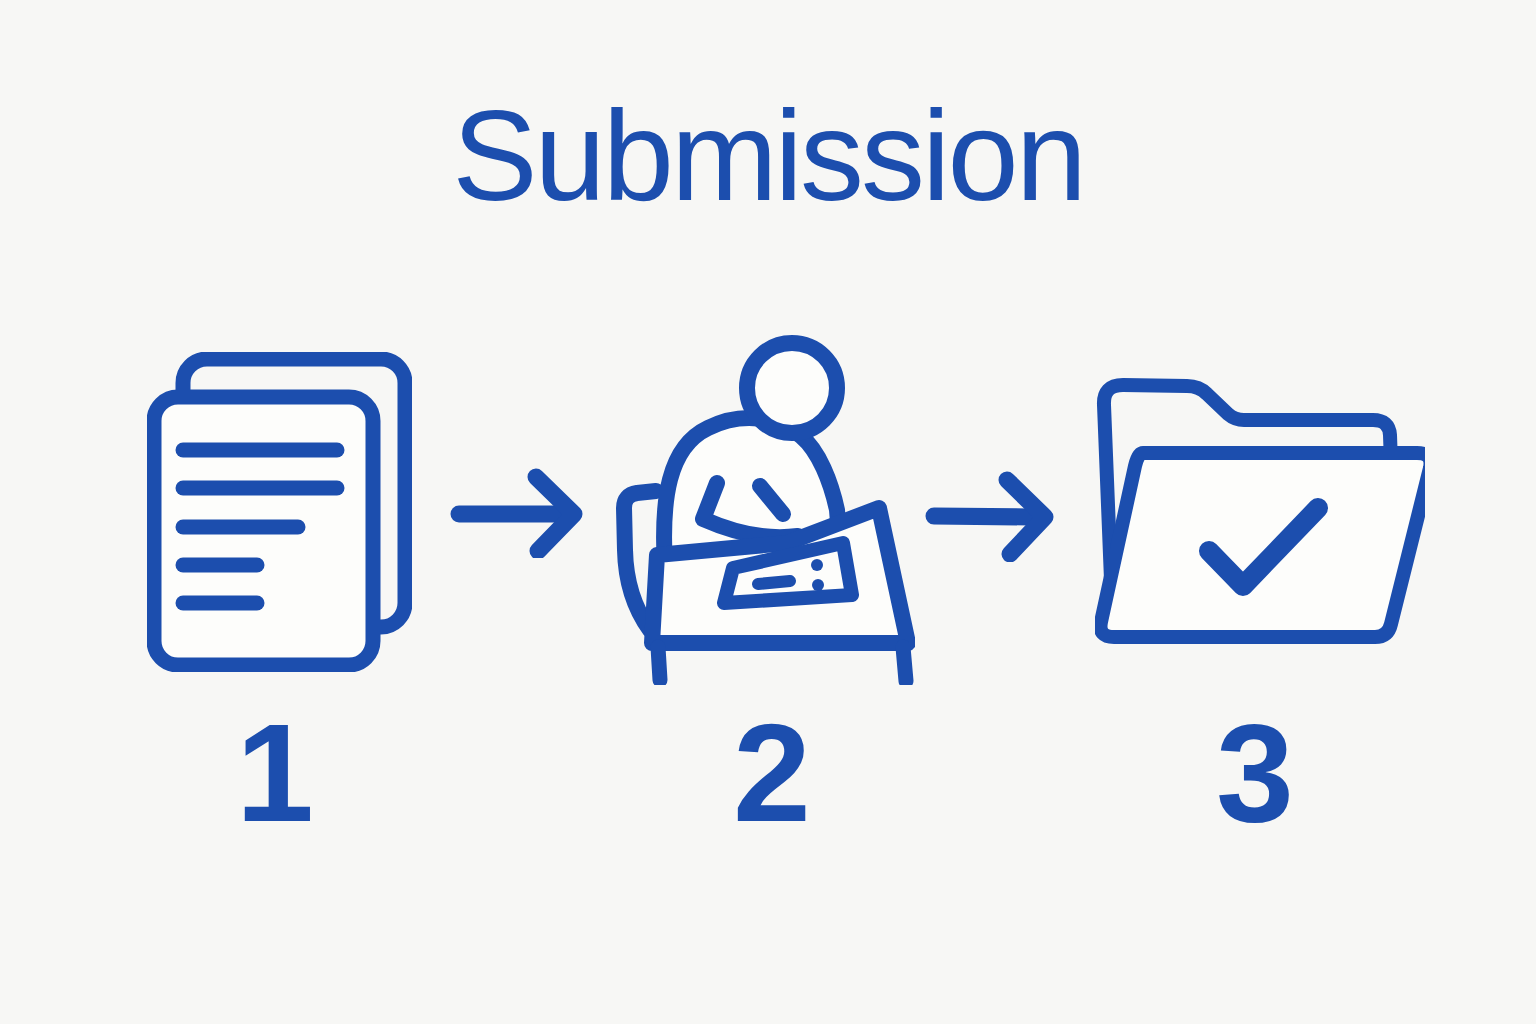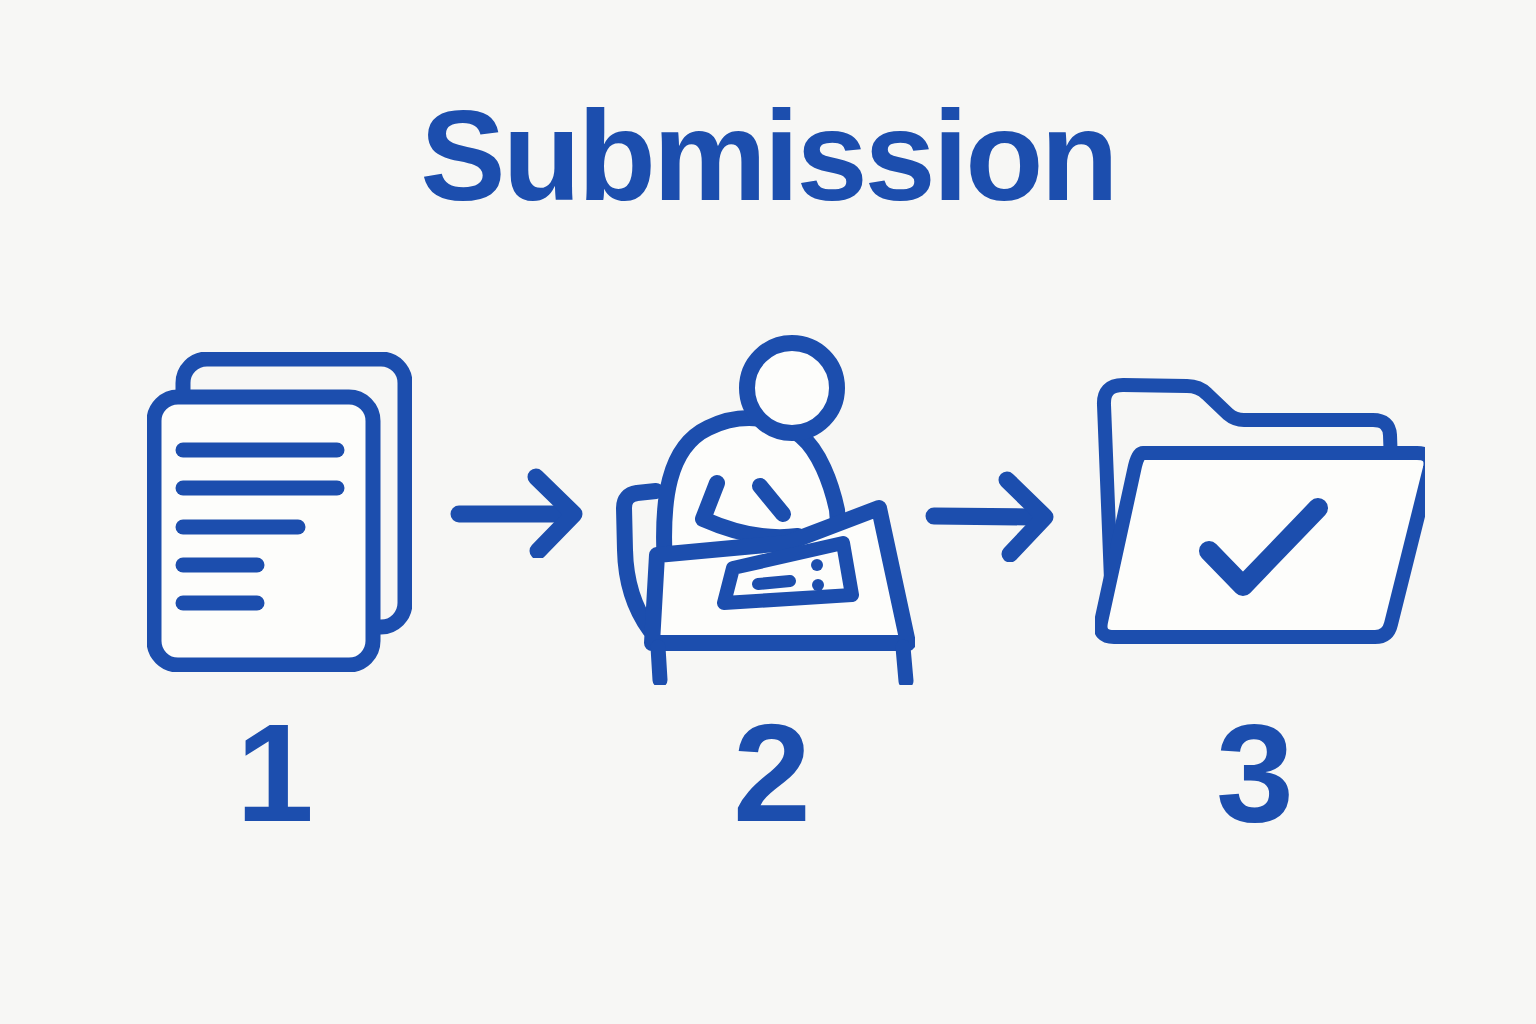--- a/index.html
+++ b/index.html
@@ -18,21 +18,21 @@
     position: absolute;
     inset: 0;
   }
   .page-title {
     position: absolute;
     top: 92px;
     left: 0;
     width: 100%;
     text-align: center;
     font-size: 128px;
-    font-weight: bold;
+    font-weight: normal;
     letter-spacing: -3px;
     color: #1c4eae;
     line-height: 1;
   }
   .icon-box {
     position: absolute;
   }
   .icon-box svg {
     display: block;
     width: 100%;

